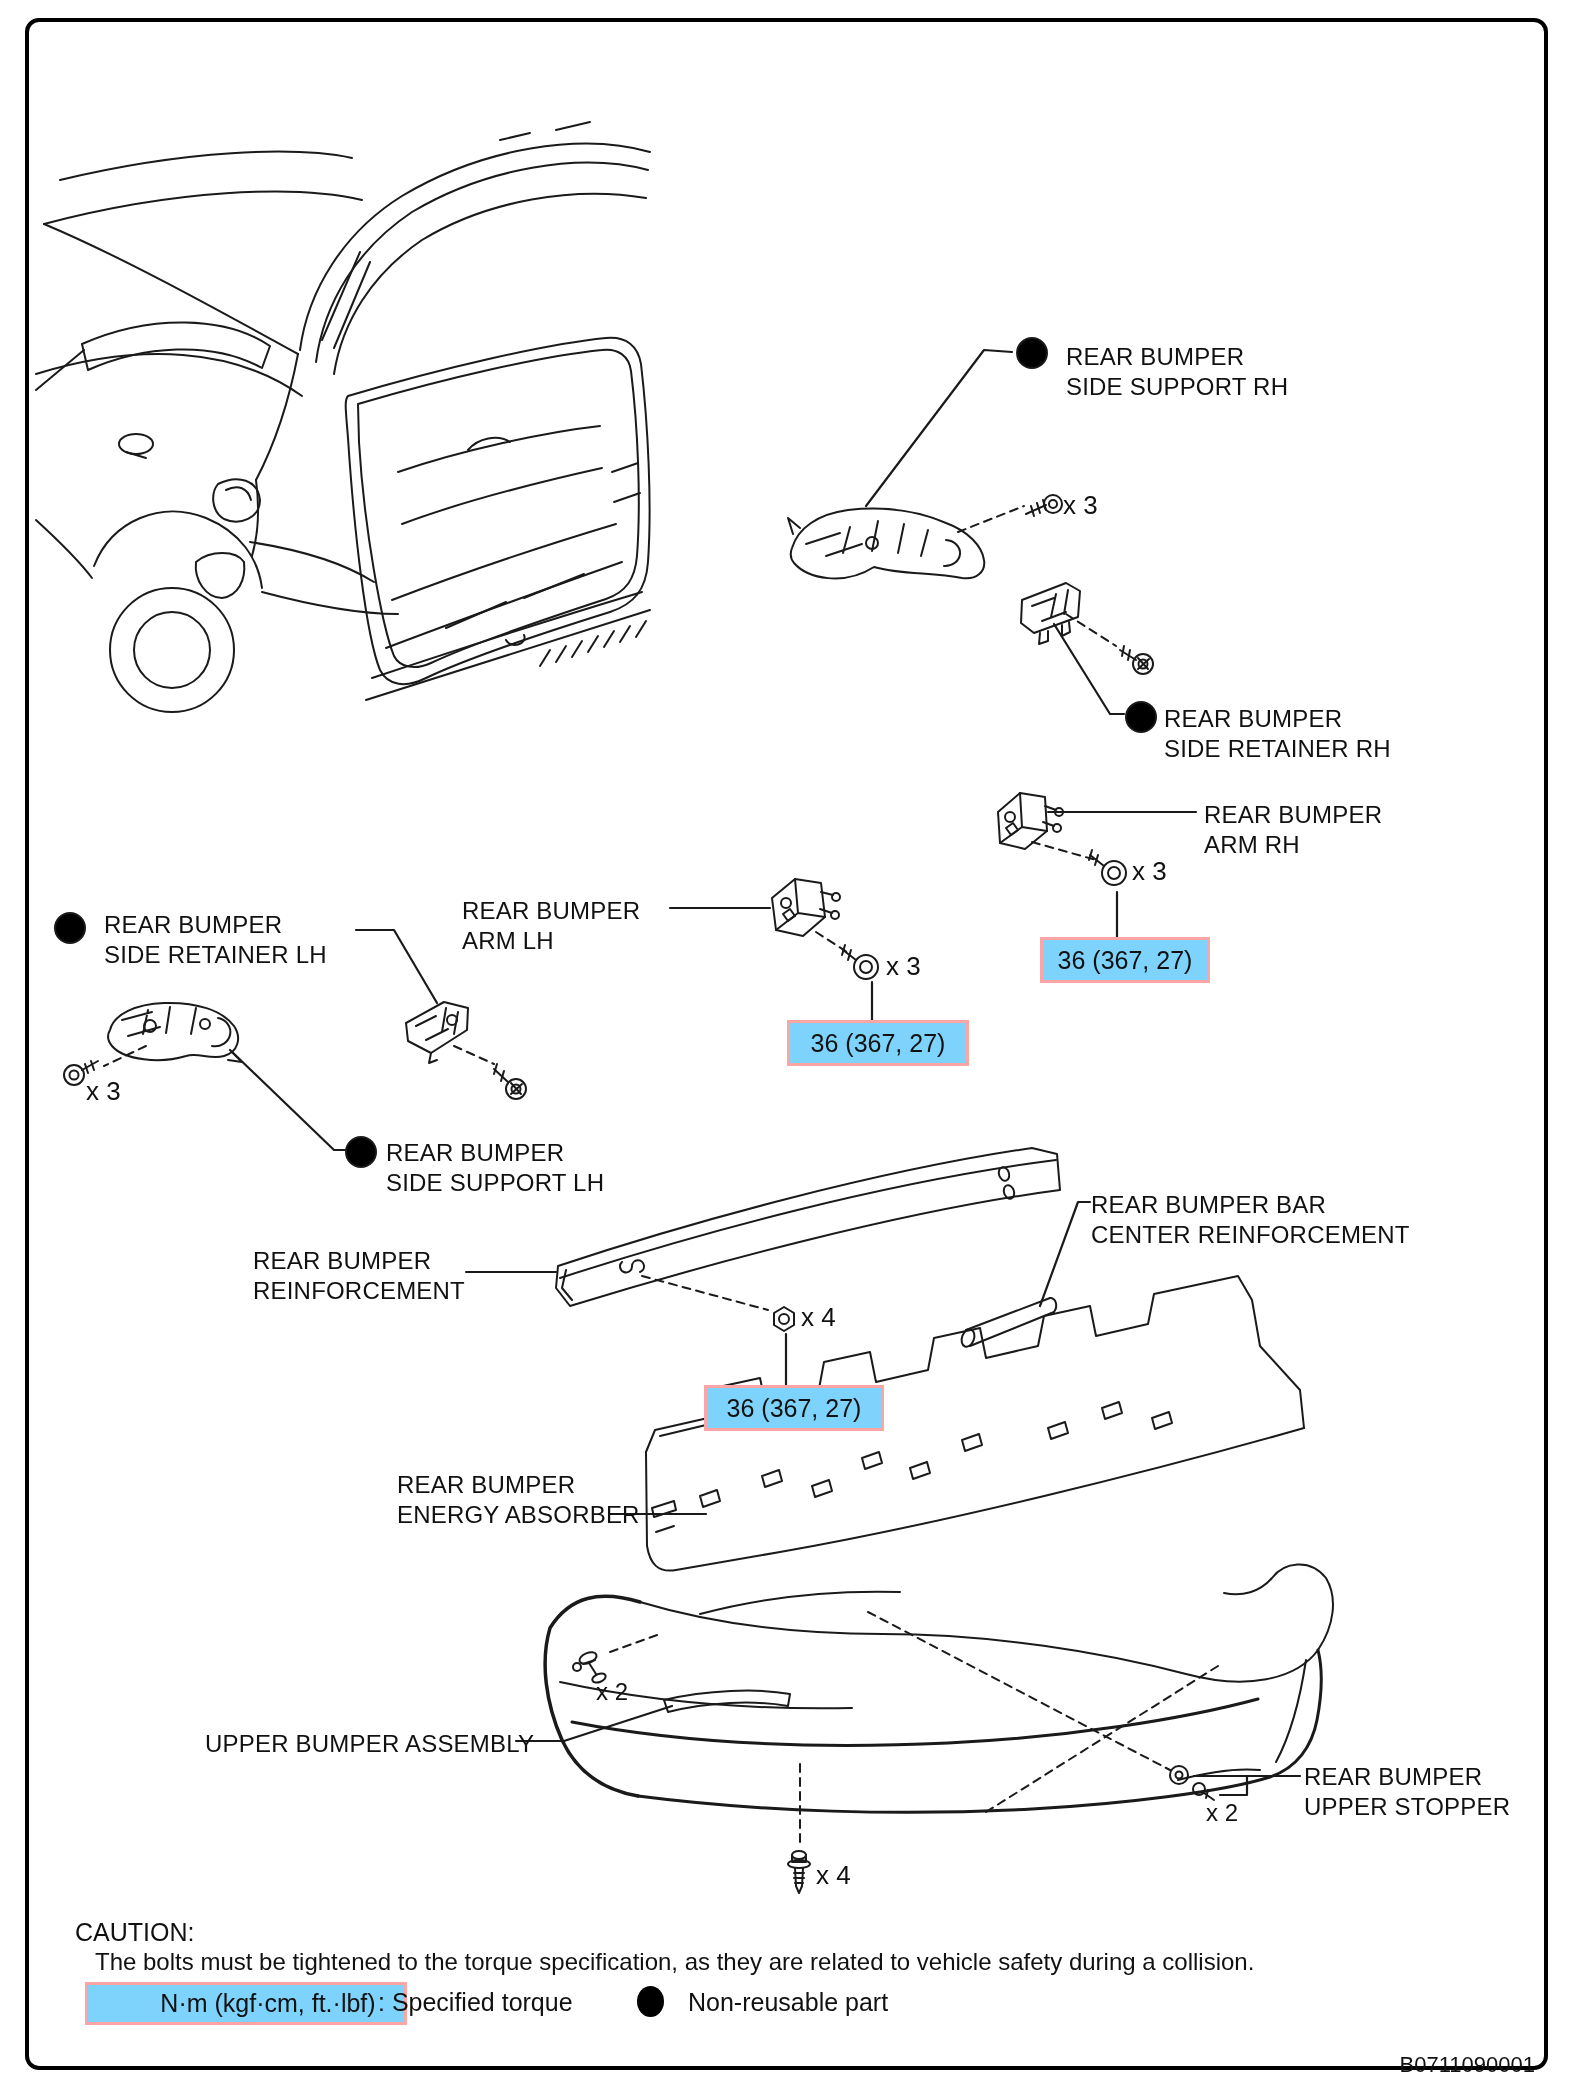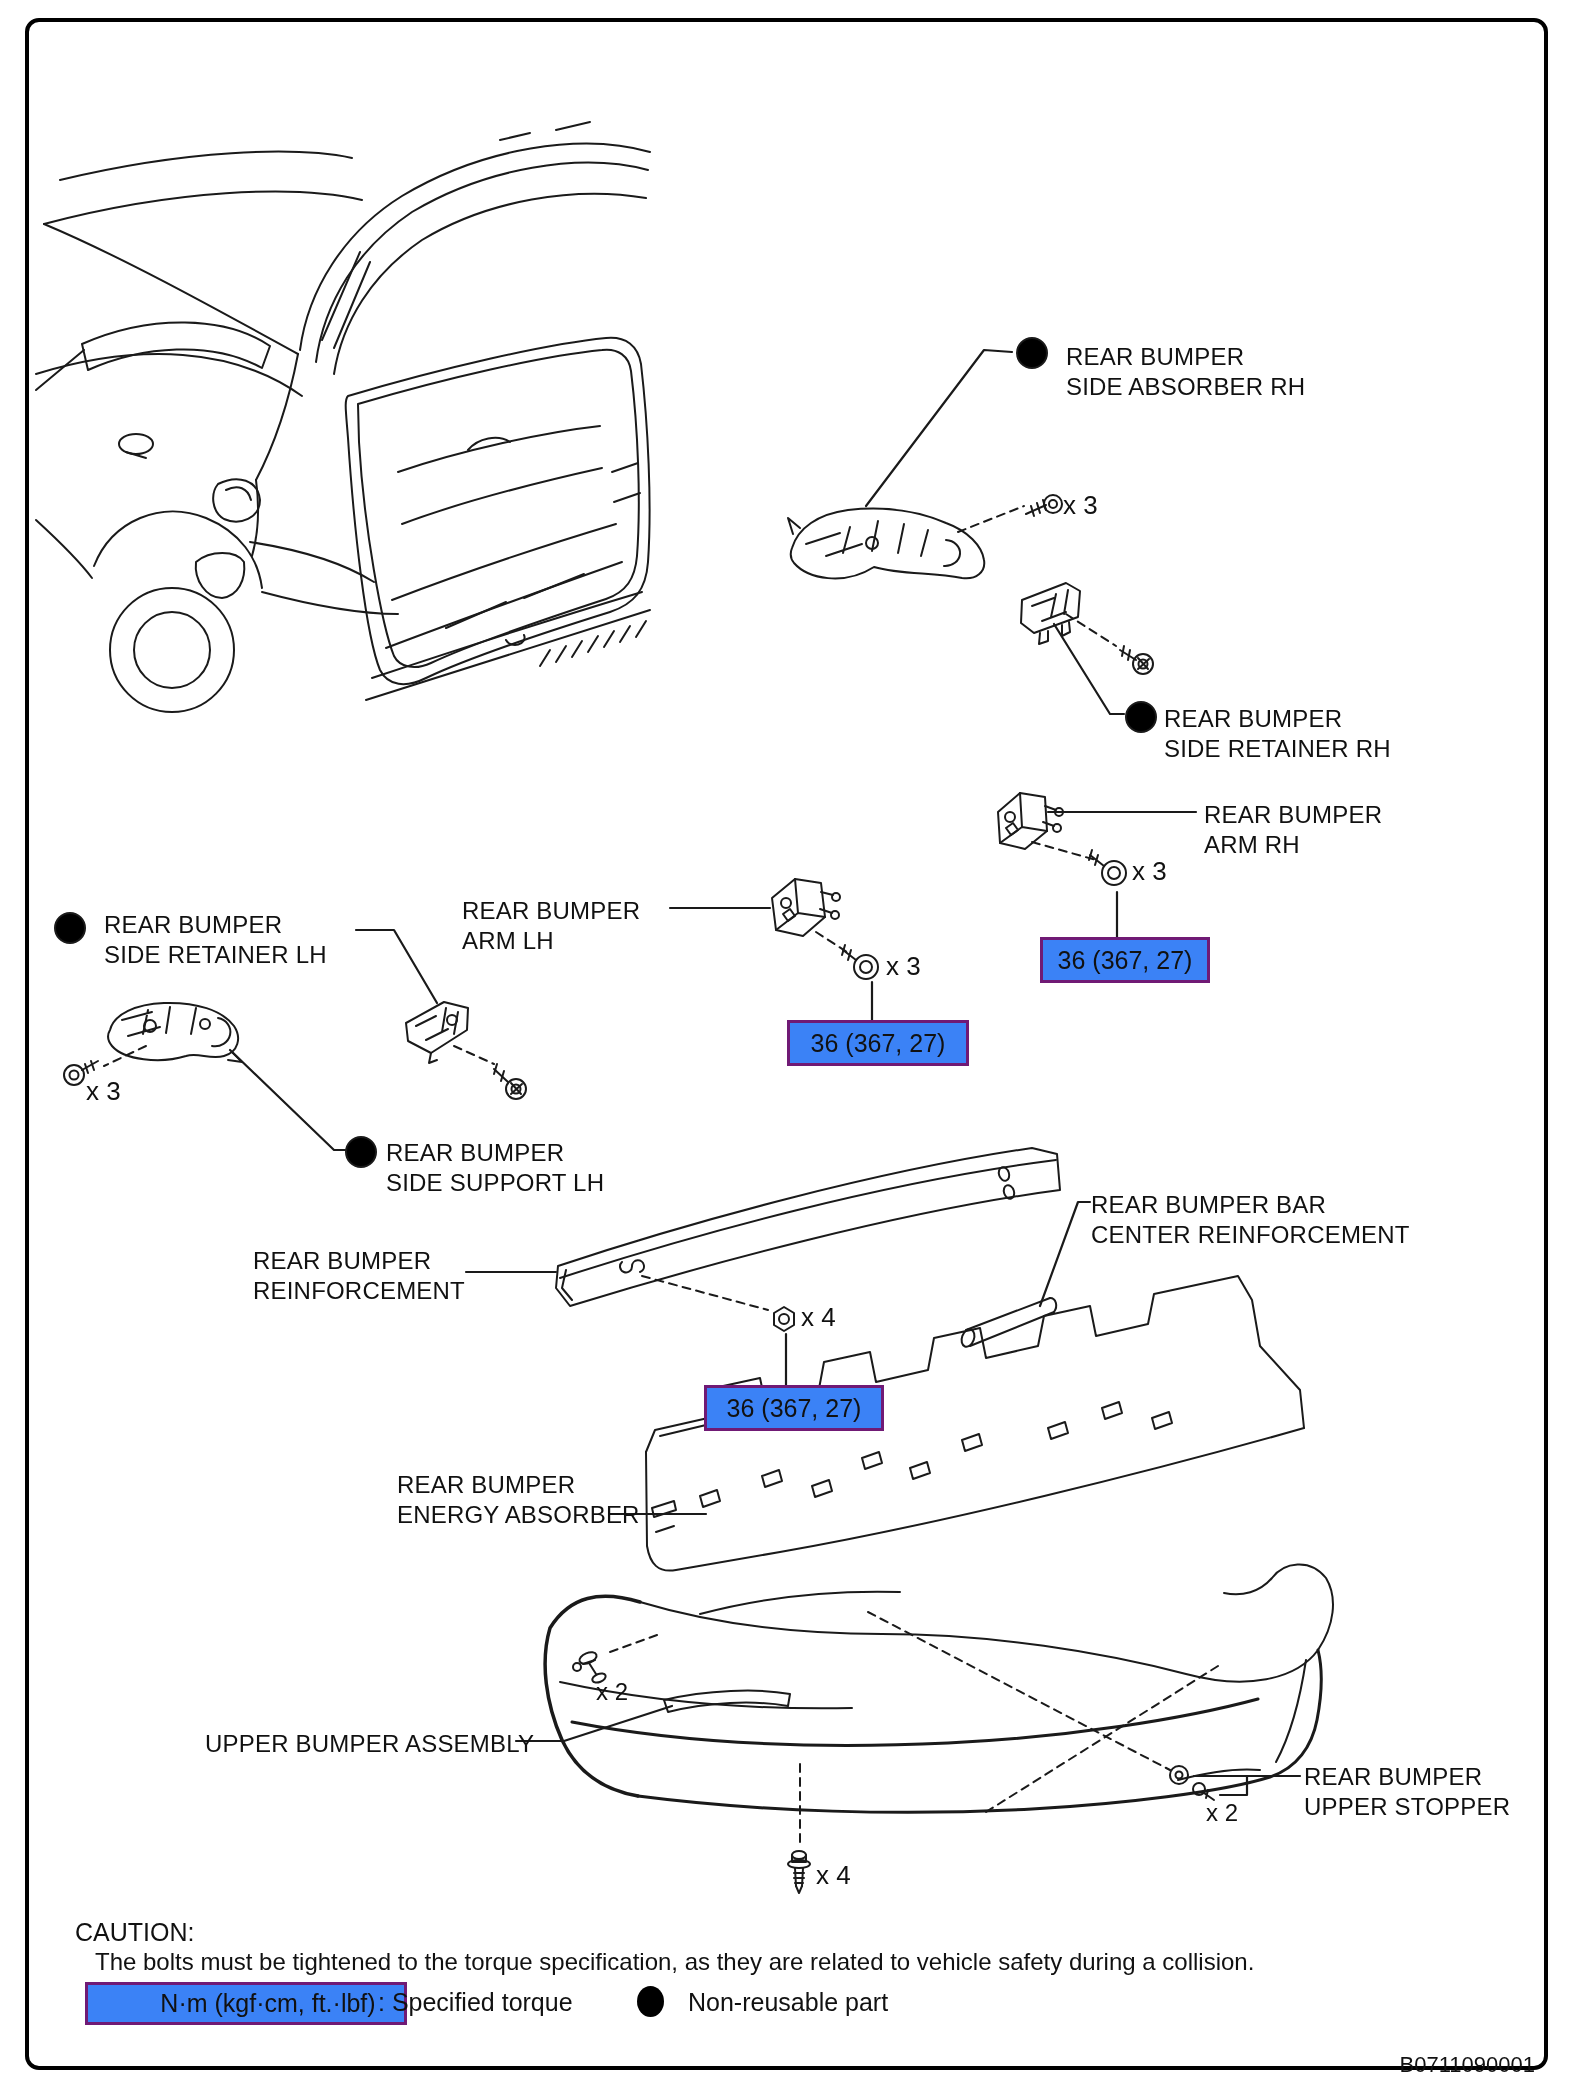--- a/index.html
+++ b/index.html
@@ -4,22 +4,22 @@
 <style>
   html,body{margin:0;padding:0;background:#e8e8e8;}
   #page{position:relative;width:1569px;height:2088px;background:#ffffff;
         font-family:"Liberation Sans",sans-serif;color:#111;overflow:hidden;margin:0 auto;}
   .frame{position:absolute;left:25px;top:18px;width:1515px;height:2044px;
          border:4px solid #000;border-radius:14px;}
   svg.art{position:absolute;left:0;top:0;}
   .plabel{position:absolute;font-size:24px;line-height:30px;white-space:nowrap;letter-spacing:.2px;}
   .qty{position:absolute;font-size:26px;white-space:nowrap;}
   .qty.small{font-size:24px;}
-  .tbox{position:absolute;border:3px solid #701a75;display:flex;align-items:center;justify-content:center;
-        font-size:25px;background:#3b82f6;white-space:nowrap;}
+  .tbox{position:absolute;border:3px solid #fca5a5;display:flex;align-items:center;justify-content:center;
+        font-size:25px;background:#7dd3fc;white-space:nowrap;}
   .caution-head{position:absolute;left:75px;top:1918px;font-size:25px;text-align:right;}
   .caution-body{position:absolute;left:95px;top:1948px;font-size:24px;white-space:nowrap;}
   .legend-box{left:85px;top:1982px;width:272px;height:37px;padding-left:44px;}
   .legend-torque{position:absolute;left:378px;top:1988px;font-size:25px;}
   .legend-dot{position:absolute;left:637px;top:1986px;width:27px;height:31px;background:#000;border-radius:50%;}
   .legend-nonreusable{position:absolute;left:688px;top:1988px;font-size:25px;}
   .doccode{position:absolute;left:1235px;top:2036px;width:300px;text-align:right;font-size:22px;margin-top:16px;}
 </style>
 </head>
 <body>
@@ -255,21 +255,21 @@
     </g>
 
     <circle cx="1032" cy="353" r="15" fill="#000"></circle>
     <circle cx="1141" cy="717" r="15" fill="#000"></circle>
     <circle cx="70" cy="928" r="15" fill="#000"></circle>
     <circle cx="361" cy="1152" r="15" fill="#000"></circle>
   </svg>
 
   <div class="plabel" style="left:1066px;top:342px">
     <div>REAR BUMPER</div>
-    <div>SIDE ABSORBER RH</div>
+    <div>SIDE SUPPORT RH</div>
   </div>
   <div class="plabel" style="left:1164px;top:704px">
     <div>REAR BUMPER</div>
     <div>SIDE RETAINER RH</div>
   </div>
   <div class="plabel" style="left:1204px;top:800px">
     <div>REAR BUMPER</div>
     <div>ARM RH</div>
   </div>
   <div class="plabel" style="left:462px;top:896px">

